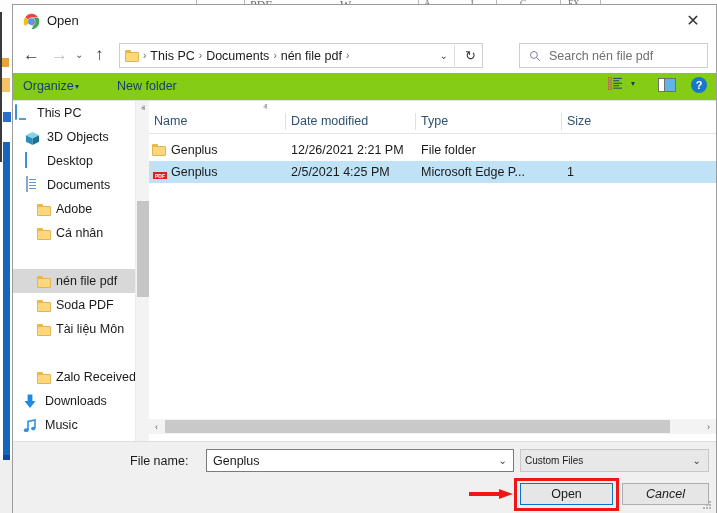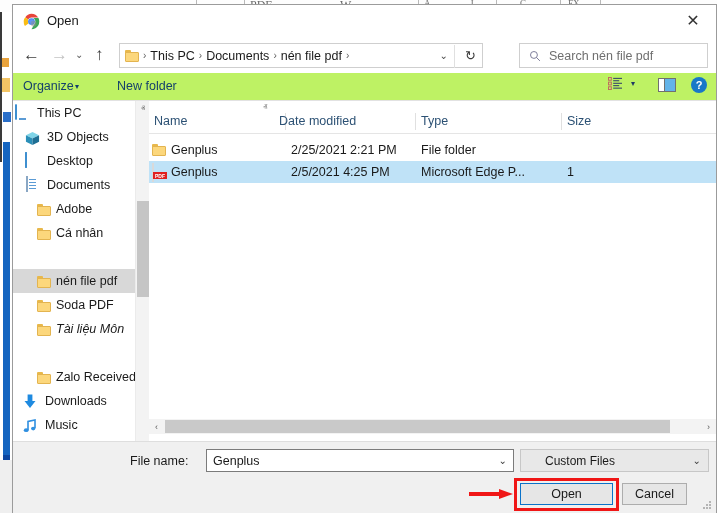--- a/index.html
+++ b/index.html
@@ -68,21 +68,21 @@
   .ab-divider { position:absolute; right:27px; top:1px; width:1px; height:23px; background:#e0e0e0; }
   .ab-refresh { position:absolute; right:6px; top:4px; font-size:13px; color:#3c3c3c; }
 
   .searchbox { position:absolute; left:506px; top:6px; width:189px; height:25px;
                border:1px solid #cfcfcf; background:#fff; display:flex; align-items:center; }
   .search-icon { margin-left:9px; margin-right:8px; }
   .search-ph { font-size:12.5px; color:#6f6f6f; }
 
   
   .toolbar { position:absolute; left:0; top:68px; width:703px; height:28px;
-             background:#bef264; border-bottom:1px solid #e2e2e2; }
+             background:#84cc16; border-bottom:1px solid #e2e2e2; }
   .tb-btn { position:absolute; top:6px; font-size:12.5px; color:#15406b; }
   .tb-organize { left:10px; }
   .tb-caret { position:absolute; left:62px; top:9px; font-size:8px; color:#15406b; }
   .tb-newfolder { left:104px; }
   .tb-right { position:absolute; top:4px; display:flex; align-items:center; }
   .view-icon { position:relative; width:15px; height:13px; }
   .view-caret { font-size:8px; color:#1f3864; margin-left:8px; }
   .pane-icon { width:18px; height:14px; border:1.6px solid #707070; display:flex; }
   .pane-icon .l { width:6px; background:#fff; border-right:1.6px solid #707070; }
   .pane-icon .r { flex:1; background:#63b3e8; }
@@ -158,28 +158,28 @@
   
   .bottom { position:absolute; left:0; top:436px; width:703px; height:72px; background:#f0f0f0;
             border-top:1px solid #dedede; }
   .fn-label { position:absolute; left:117px; top:12px; font-size:12.5px; color:#1a1a1a; }
   .fn-input { position:absolute; left:193px; top:7px; width:308px; height:23px;
               border:1px solid #7b7b7b; background:#fff; display:flex; align-items:center; }
   .fn-value { margin-left:6px; font-size:12.5px; color:#1a1a1a; }
   .fn-chev { position:absolute; right:6px; top:5px; font-size:10px; color:#3c3c3c; }
   .ft-select { position:absolute; left:507px; top:7px; width:189px; height:23px;
                border:1px solid #c7c7c7; background:#e8e8e8; display:flex; align-items:center; }
-  .ft-value { margin-left:24px; font-size:12px; color:#1a1a1a; }
+  .ft-value { margin-left:4px; font-size:10px; color:#1a1a1a; }
   .ft-chev { position:absolute; right:7px; top:5px; font-size:10px; color:#3c3c3c; }
 
   .btn { position:absolute; top:41px; height:22px; background:#e6e6e6;
          border:1px solid #adadad; font-size:12.5px; color:#1a1a1a;
          display:flex; align-items:center; justify-content:center; }
   .btn-open { left:507px; width:93px; border:1.6px solid #0a72c9; background:#e6e6e6; }
-  .btn-cancel { left:609px; width:65px; }
+  .btn-cancel { left:609px; width:87px;font-style:italic; }
 
   .annot-box { position:absolute; left:501px; top:36px; width:105px; height:33px;
                border:3px solid #f01616; pointer-events:none; }
   .annot-arrow { position:absolute; left:456px; top:47px; width:44px; height:10px; }
 
   .resize-grip { position:absolute; right:4px; bottom:3px; width:9px; height:9px; }
   .resize-grip i { position:absolute; width:2px; height:2px; background:#b4b4b4; }
 </style>
 </head>
 <body>
@@ -333,21 +333,21 @@
             </span>
           <span>nén file pdf</span>
         </div>
         <div class="tree-item indent-1" style="top:192px;position:absolute;width:135px;padding-left:24px;">
           <span class="t-icon ico-folder">
               <span class="tab"></span>
               <span class="bdy"></span>
             </span>
           <span>Soda PDF</span>
         </div>
-        <div class="tree-item indent-1" style="top:216px;position:absolute;width:135px;padding-left:24px;font-style:italic;">
+        <div class="tree-item indent-1" style="top:216px;position:absolute;width:135px;padding-left:24px;">
           <span class="t-icon ico-folder">
               <span class="tab"></span>
               <span class="bdy"></span>
             </span>
           <span>Tài liệu Môn</span>
         </div>
         <div class="tree-item indent-1" style="top:264px;position:absolute;width:135px;padding-left:24px;">
           <span class="t-icon ico-folder">
               <span class="tab"></span>
               <span class="bdy"></span>
@@ -380,34 +380,34 @@
         <div class="sb-thumb"></div>
         <div class="sb-arrow down">ⱟ</div>
       </div>
 
       <div class="filelist">
         <div class="fl-sortmark">ⱏ</div>
 
         <div class="fl-header">
           <div class="fl-col" style="left:5px;">Name</div>
           <div class="fl-coldiv" style="left:136px;"></div>
-          <div class="fl-col" style="left:130px;text-align:center;">Date modified</div>
+          <div class="fl-col" style="left:142px;text-align:center;">Date modified</div>
           <div class="fl-coldiv" style="left:266px;"></div>
           <div class="fl-col" style="left:272px;">Type</div>
           <div class="fl-coldiv" style="left:412px;"></div>
           <div class="fl-col" style="left:418px;">Size</div>
         </div>
 
         <div class="fl-row" style="top:38px;">
           <span class="row-icon ico-folder" style="top:3px;">
               <span class="tab"></span>
               <span class="bdy"></span>
             </span>
           <span class="cell-name">Genplus</span>
-          <span class="cell-date">2/25/2021 2:21 PM</span>
+          <span class="cell-date">12/26/2021 2:21 PM</span>
           <span class="cell-type">File folder</span>
           <span class="cell-size"></span>
         </div>
 
         <div class="fl-row selected" style="top:60px;">
           <span class="row-icon" style="top:3px;">
             <span class="pdf-icon"><span class="band">PDF</span></span>
           </span>
           <span class="cell-name">Genplus</span>
           <span class="cell-date">2/5/2021 4:25 PM</span>

